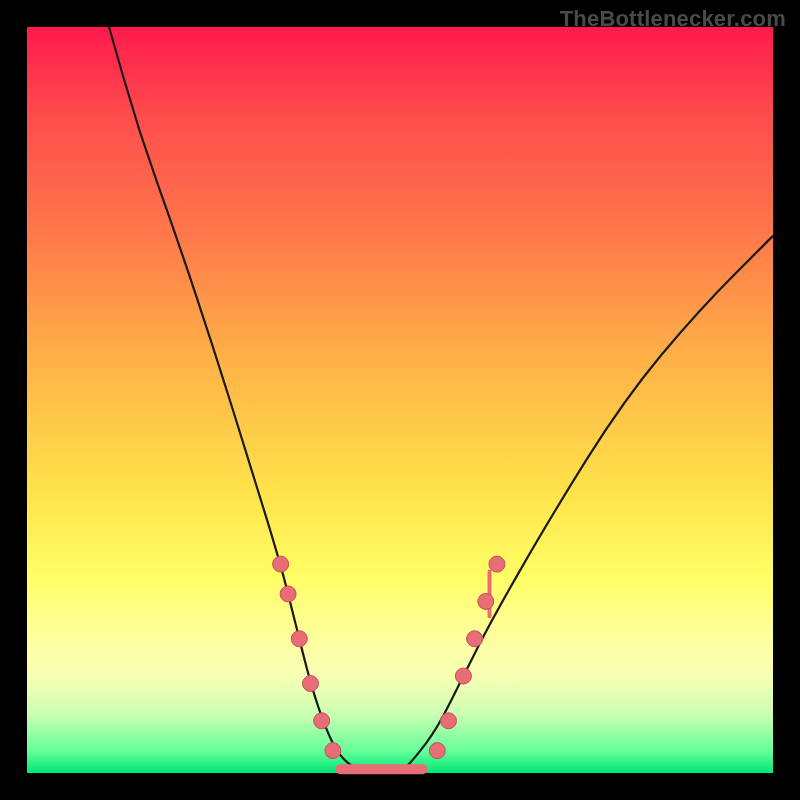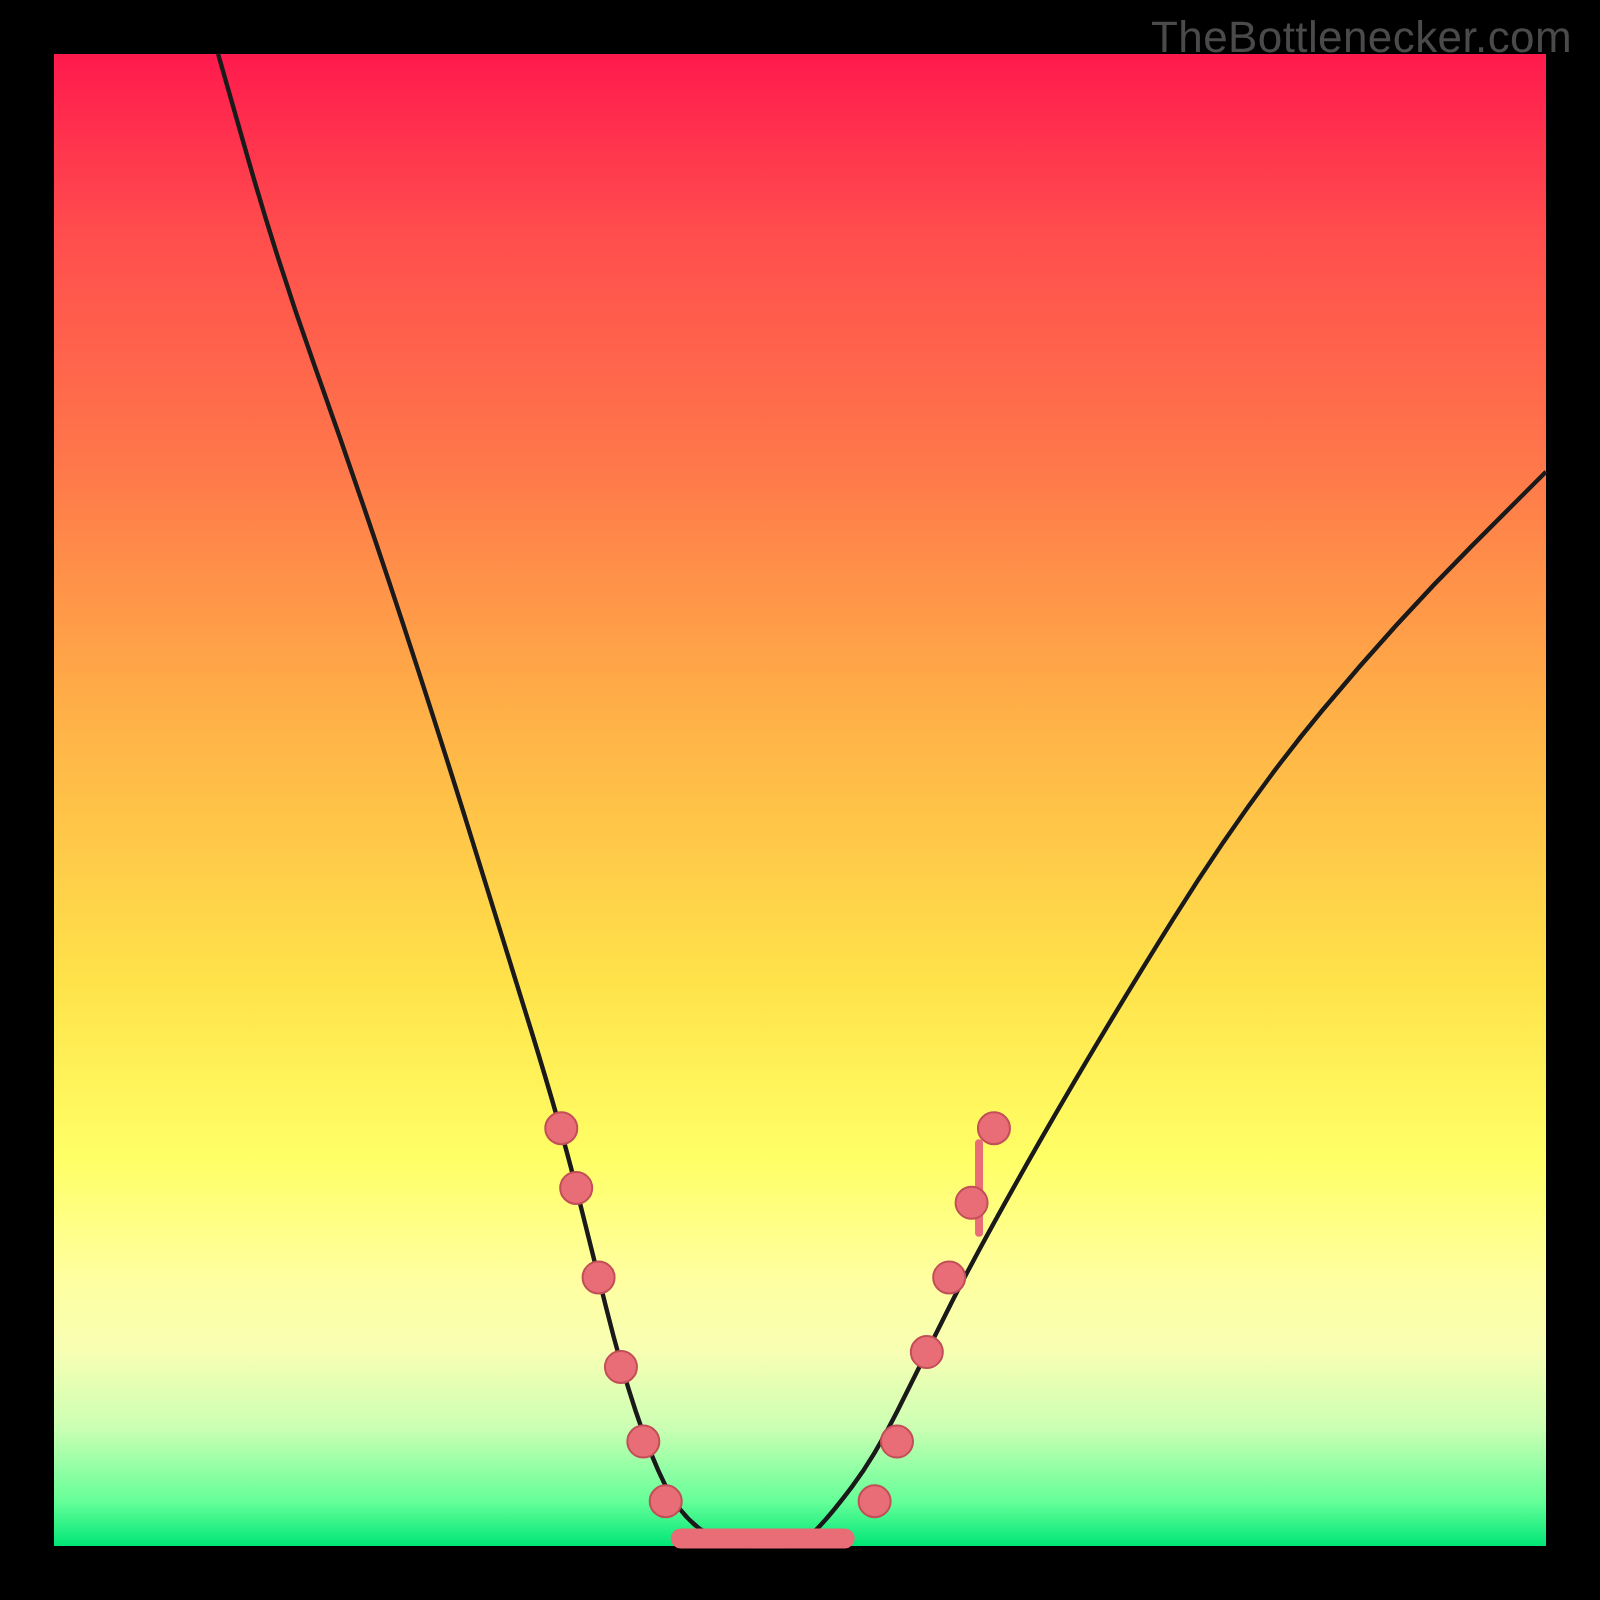--- a/index.html
+++ b/index.html
@@ -29,21 +29,21 @@
       #ccffb3 92%,
       #66ff99 97%,
       #00e676 100%);
   }
   .watermark {
     position: absolute;
     top: 6px;
     right: 14px;
     color: #4a4a4a;
     font-size: 22px;
-    font-weight: 400;
+    font-weight: 700;
     letter-spacing: 0.2px;
     user-select: none;
   }
   svg.curve-layer {
     position: absolute;
     left: 0;
     top: 0;
     width: 746px;
     height: 746px;
     overflow: visible;

